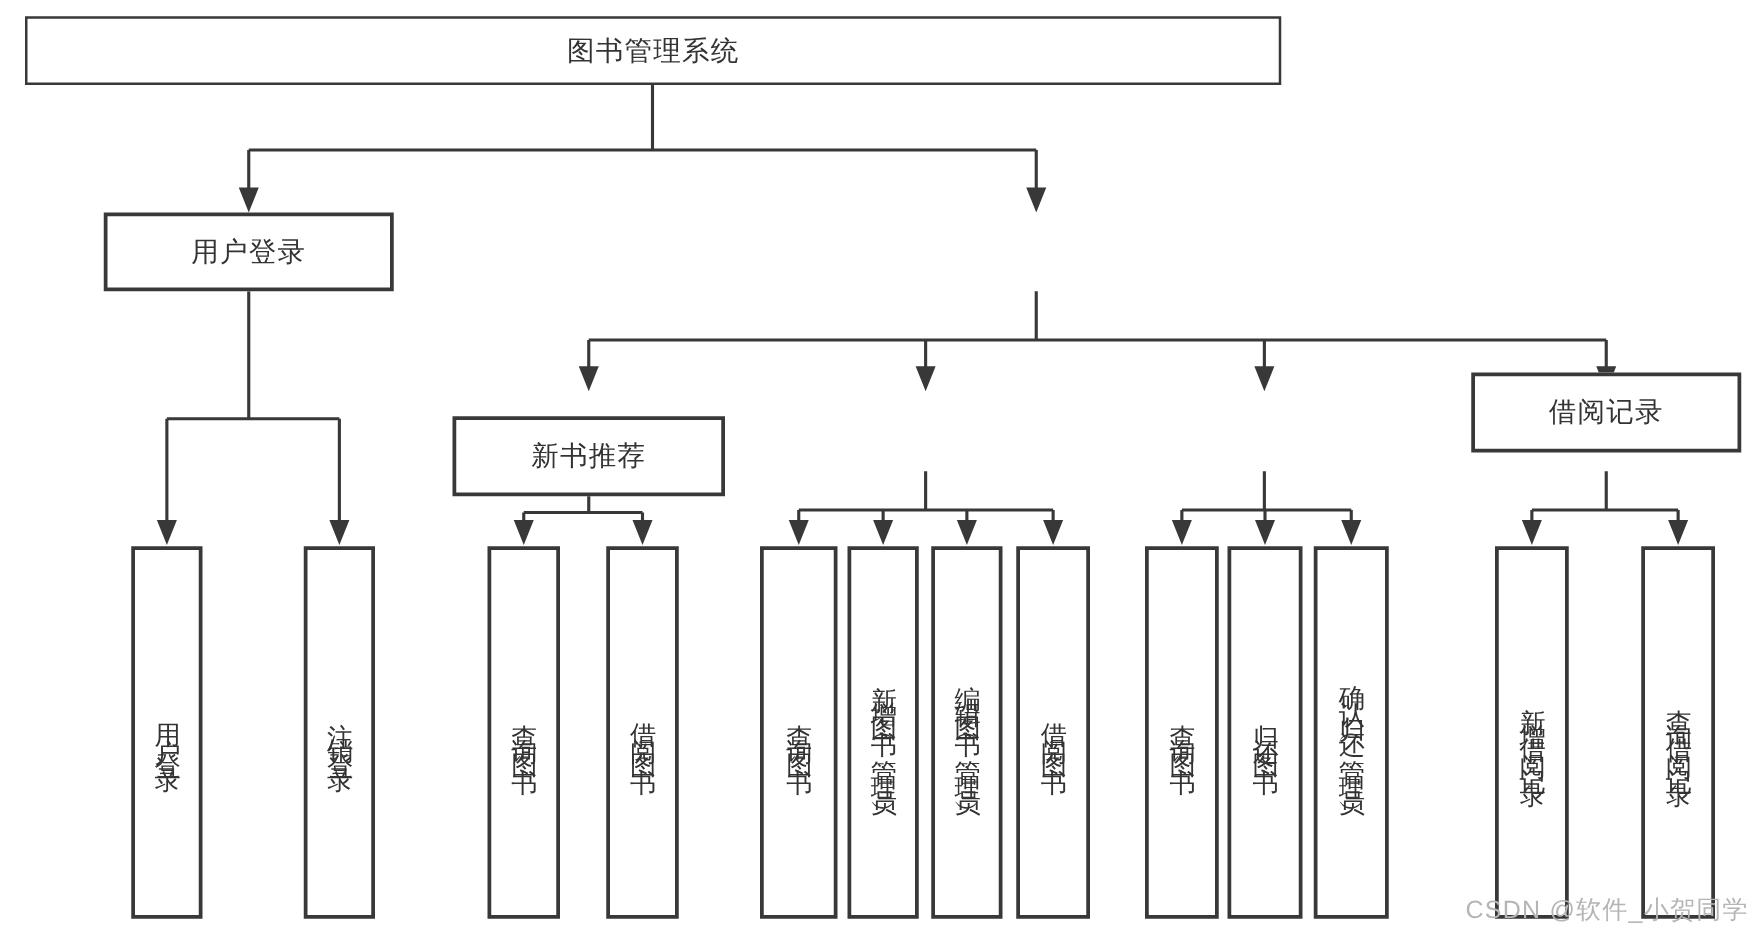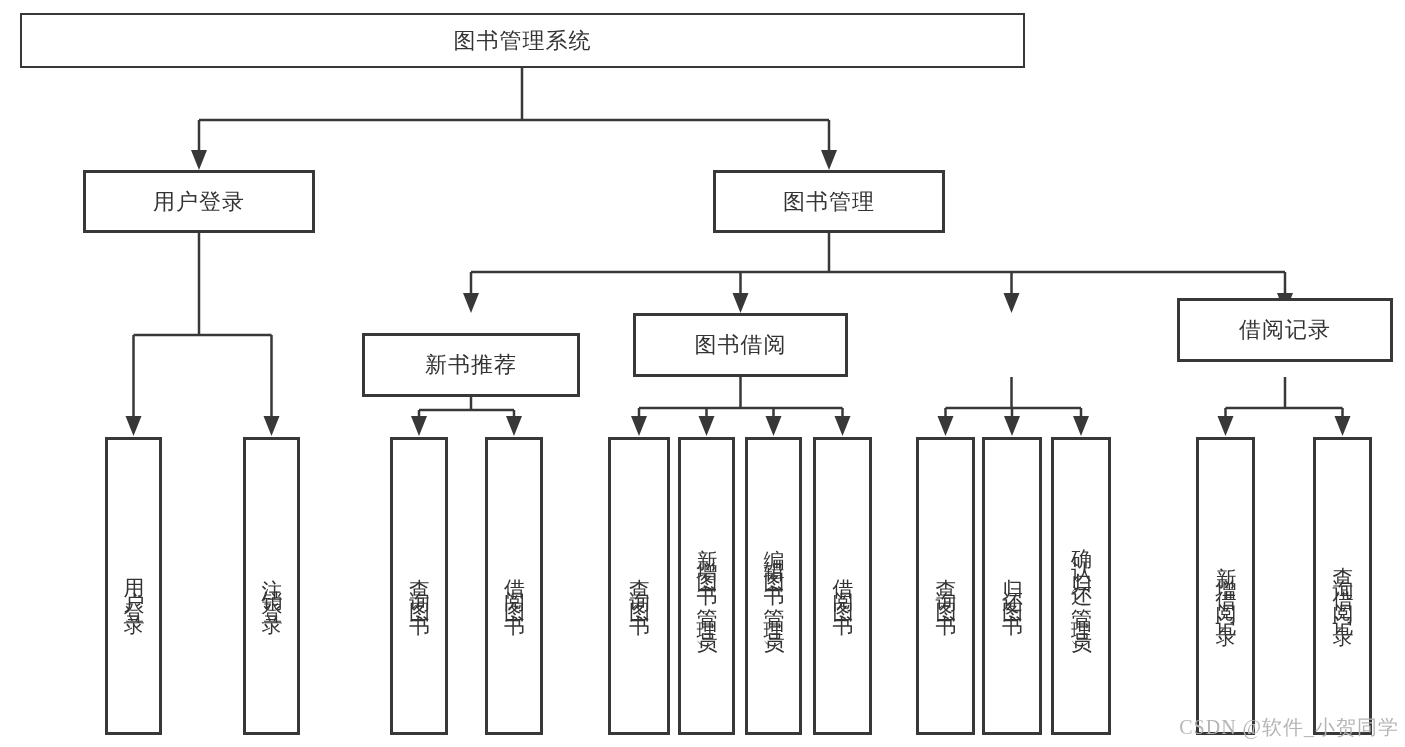--- a/index.html
+++ b/index.html
@@ -7,21 +7,21 @@
     --text: #333333;
     --watermark: #b5b5b5;
   }
   html, body { margin: 0; padding: 0; background: #ffffff; }
   .canvas {
     position: relative;
     width: 1405px;
     height: 747px;
     background: #ffffff;
     overflow: hidden;
-    font-family: Liberation Serif, serif;
+    font-family: Liberation Sans, sans-serif;
   }
   svg.connectors {
     position: absolute;
     left: 0; top: 0;
     width: 1405px; height: 747px;
     z-index: 1;
   }
   svg.connectors .wire { stroke: var(--line); stroke-width: 2.5; fill: none; }
   svg.connectors .head { fill: var(--line); stroke: none; }
   .box {
@@ -89,29 +89,23 @@
     <path class="head" d="M1225.5 436 l-8 -20 h16 z M1342.5 436 l-8 -20 h16 z"></path>
   </svg>
 
   <div class="box root" style="left:20px; top:13px; width:1005px; height:55px;">
     <span class="hlabel">图书管理系统</span>
   </div>
 
   <div class="box" style="left:83px; top:170px; width:232px; height:63px;">
     <span class="hlabel">用户登录</span>
   </div>
-  <div class="box" style="left:713px; top:170px; width:232px; height:63px;">
-    <span class="hlabel">图书管理</span>
-  </div>
 
   <div class="box" style="left:362px; top:313px; width:218px; height:64px;margin-top:20px;">
     <span class="hlabel">新书推荐</span>
-  </div>
-  <div class="box" style="left:633px; top:313px; width:215px; height:64px;">
-    <span class="hlabel">图书借阅</span>
   </div>
   <div class="box" style="left:1177px; top:298px; width:216px; height:64px;">
     <span class="hlabel">借阅记录</span>
   </div>
 
   <div class="box" style="left:105px; top:437px; width:57px; height:298px;">
     <span class="vlabel">用户登录</span>
   </div>
   <div class="box" style="left:243px; top:437px; width:57px; height:298px;">
     <span class="vlabel">注销登录</span>

